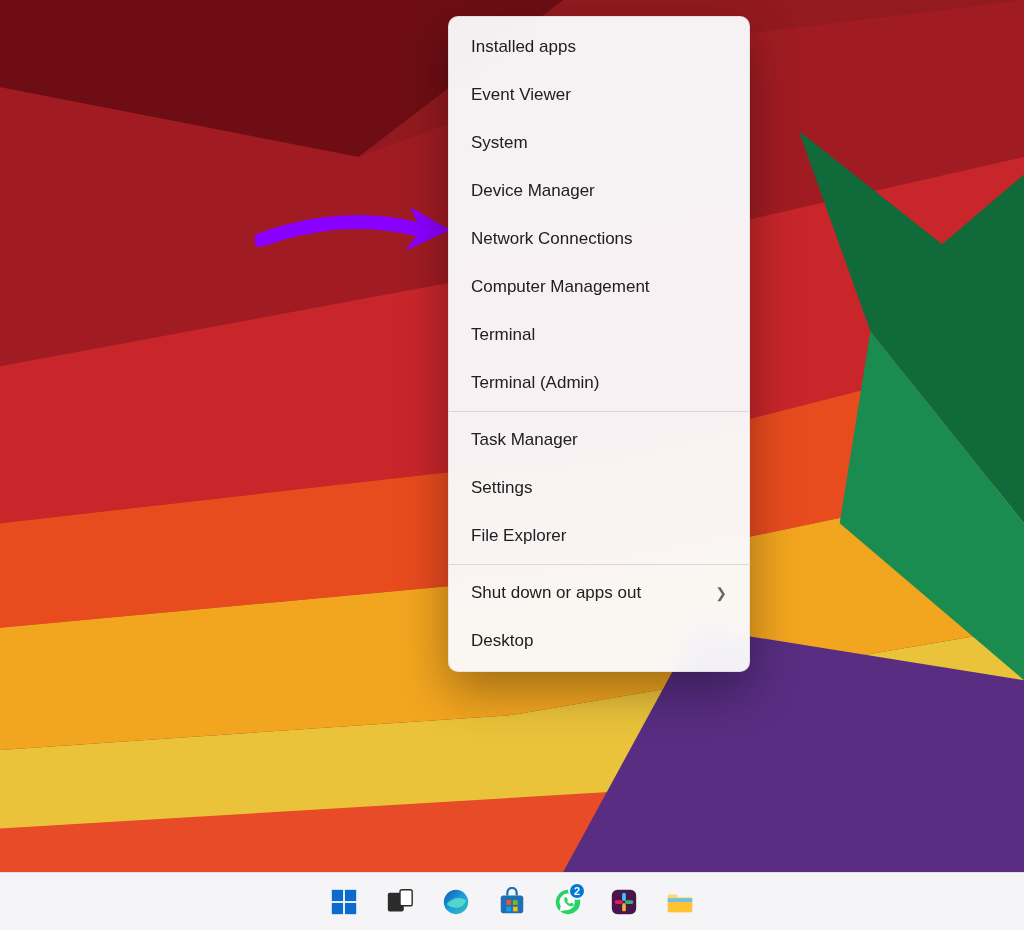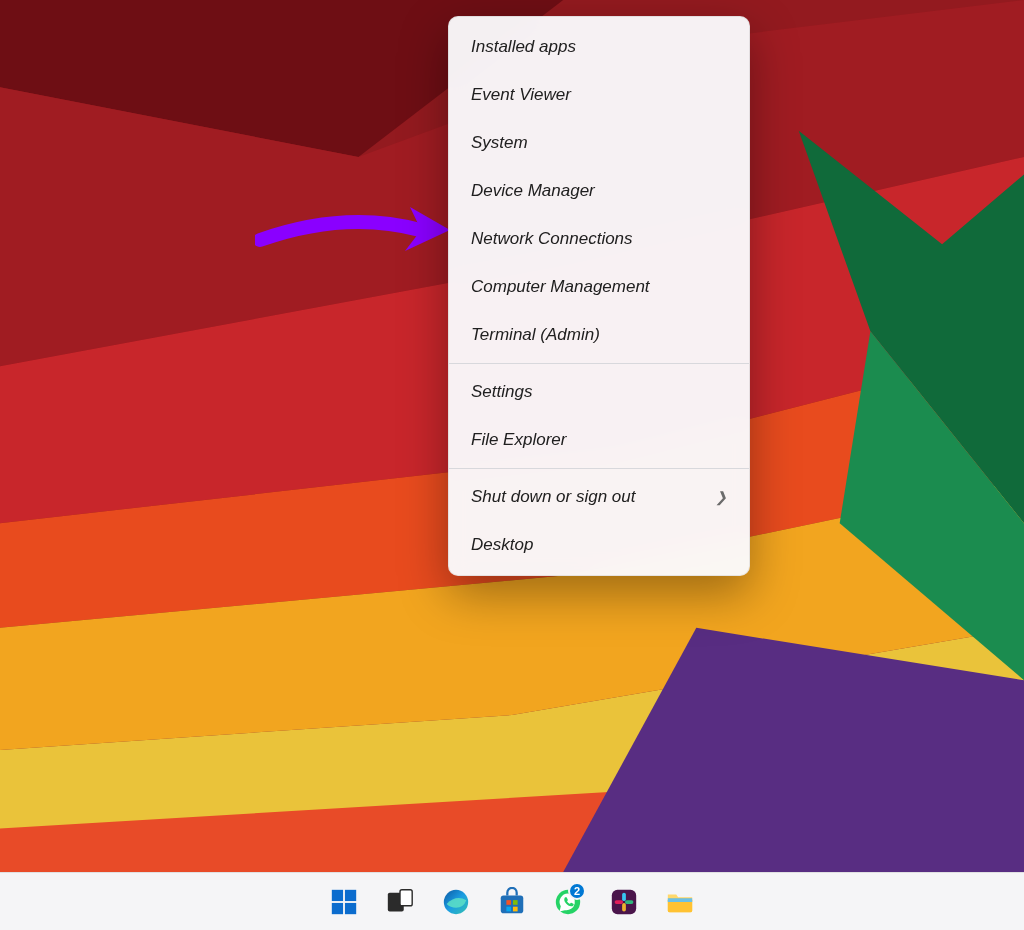--- a/index.html
+++ b/index.html
@@ -40,21 +40,21 @@
       background:#0078d4; color:#fff; font-size:11px; font-weight:600;
       display:flex; align-items:center; justify-content:center;
       border:2px solid #f5f5f7;
     }
 
     
     .ctx {
       position:absolute; left:448px; top:16px; width:302px;
       background:rgba(250,250,252,.96); backdrop-filter:blur(10px);
       border-radius:10px; box-shadow:0 18px 48px rgba(0,0,0,.35);
-      padding:6px 0; border:1px solid rgba(0,0,0,.08);font-style:italic;
+      padding:6px 0; border:1px solid rgba(0,0,0,.08);
     }
     .mi {
       height:48px; padding:0 22px;
       display:flex; align-items:center; justify-content:space-between;
       font-size:17px; color:#202020; cursor:default;
     }
     .sep { height:1px; background:#d8d8dc; margin:4px 0; }
     .chev { color:#6b6b6b; font-size:14px; }
 
     
@@ -101,32 +101,38 @@
   <div class="mi">
       <span>Device Manager</span>
     </div>
   <div class="mi">
       <span>Network Connections</span>
     </div>
   <div class="mi">
       <span>Computer Management</span>
     </div>
   <div class="mi">
+      <span>Terminal</span>
+    </div>
+  <div class="mi">
       <span>Terminal (Admin)</span>
     </div>
   <div class="sep"></div>
   <div class="mi">
+      <span>Task Manager</span>
+    </div>
+  <div class="mi">
       <span>Settings</span>
     </div>
   <div class="mi">
       <span>File Explorer</span>
     </div>
   <div class="sep"></div>
   <div class="mi">
-    <span>Shut down or sign out</span>
+    <span>Shut down or apps out</span>
     <span class="chev">❯</span>
   </div>
   <div class="mi">
       <span>Desktop</span>
     </div>
 </div>
 
 <div class="taskbar">
 
   <div class="tb-item" title="Start">

